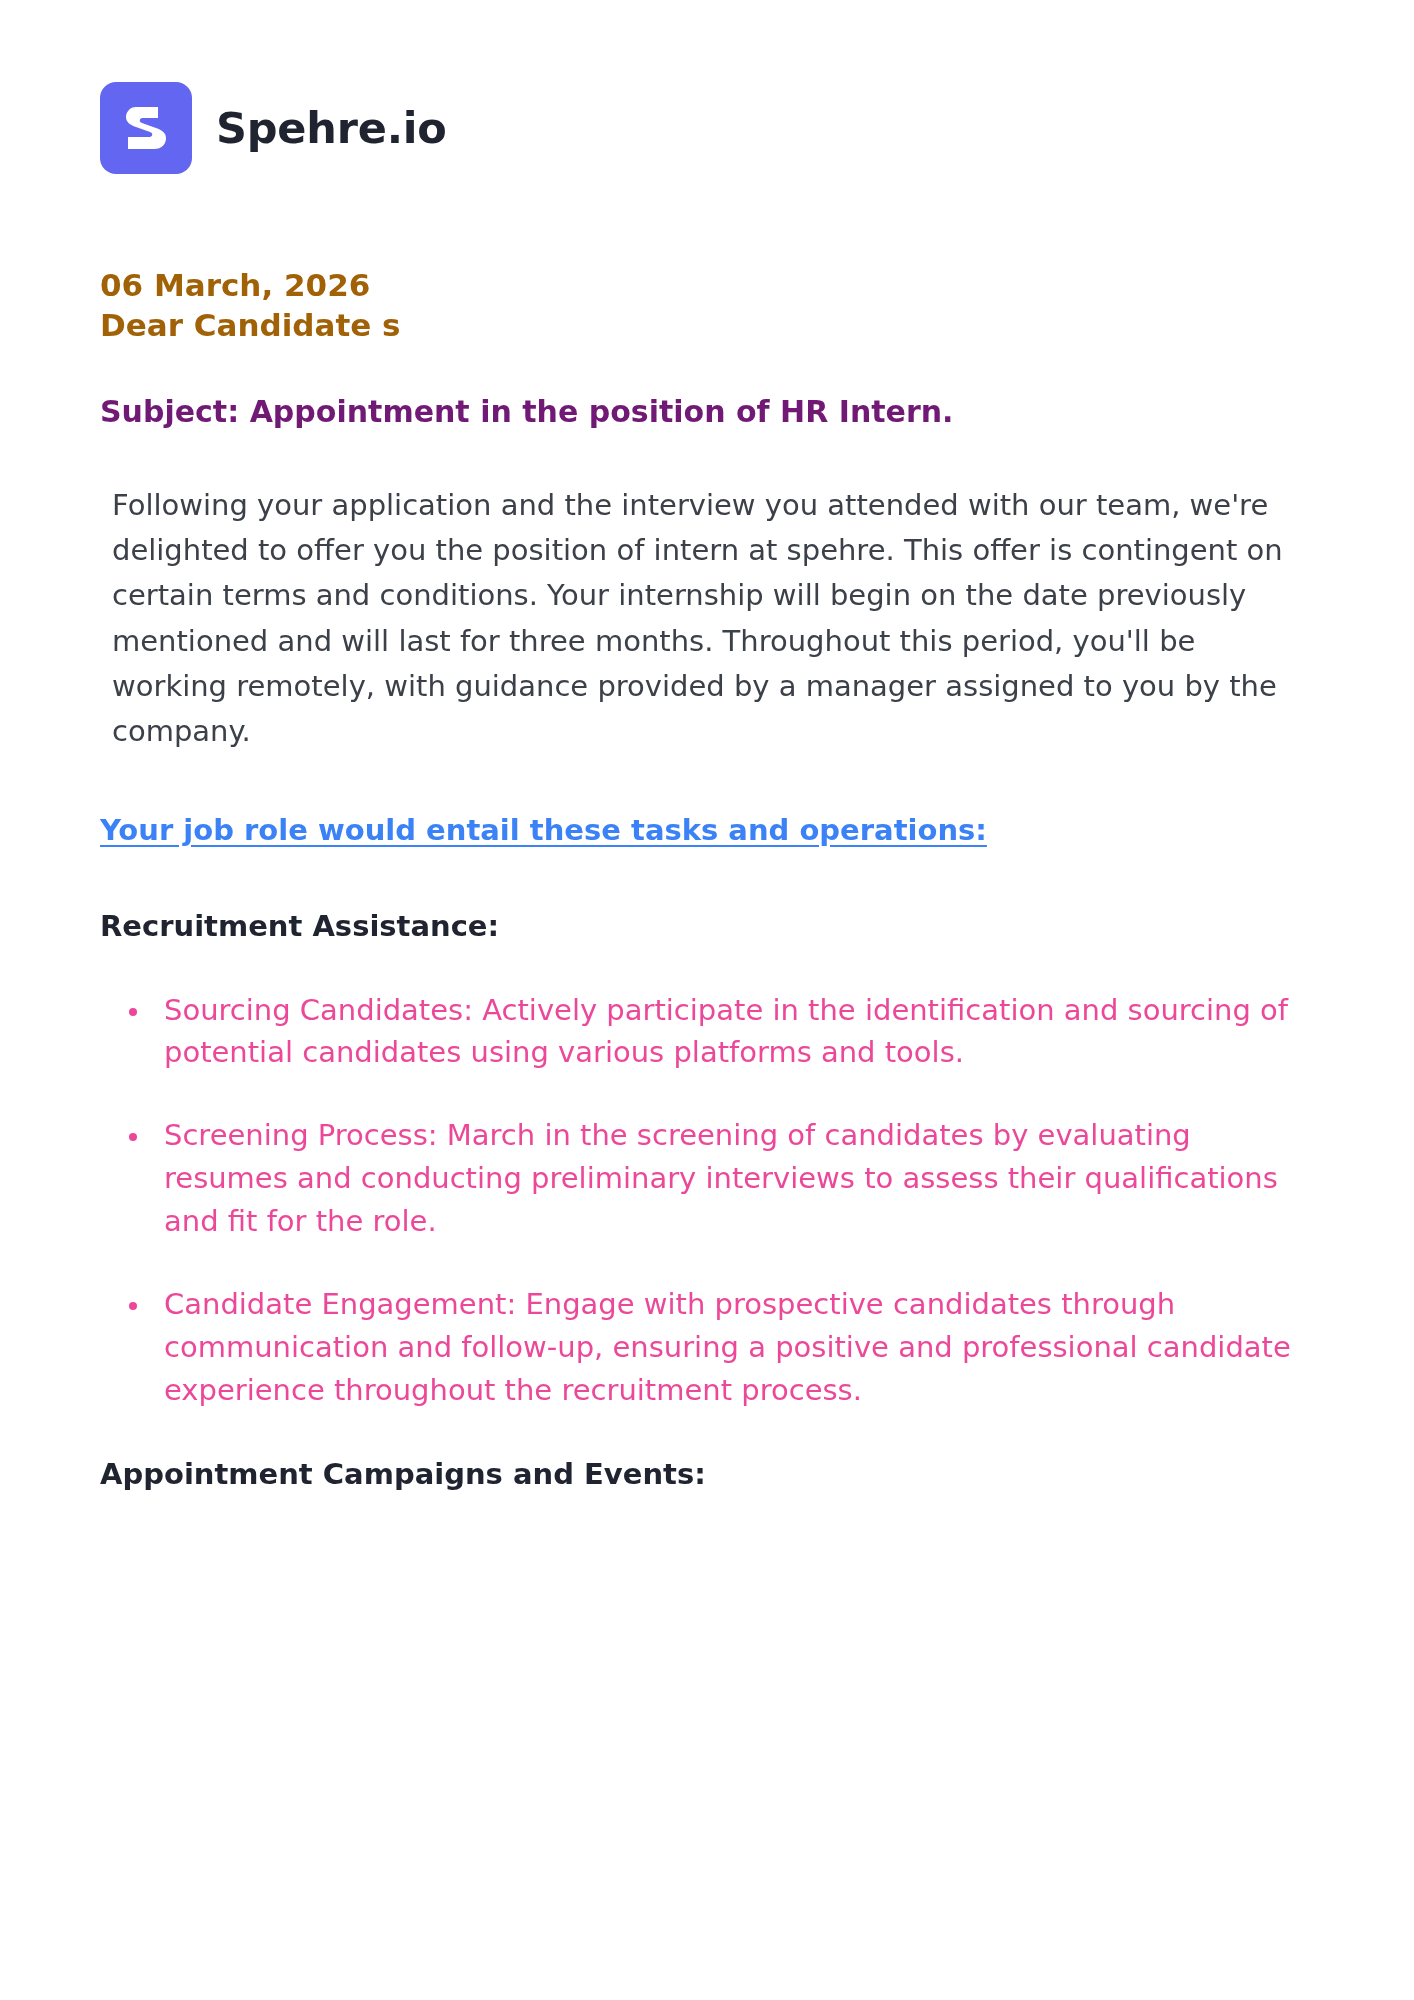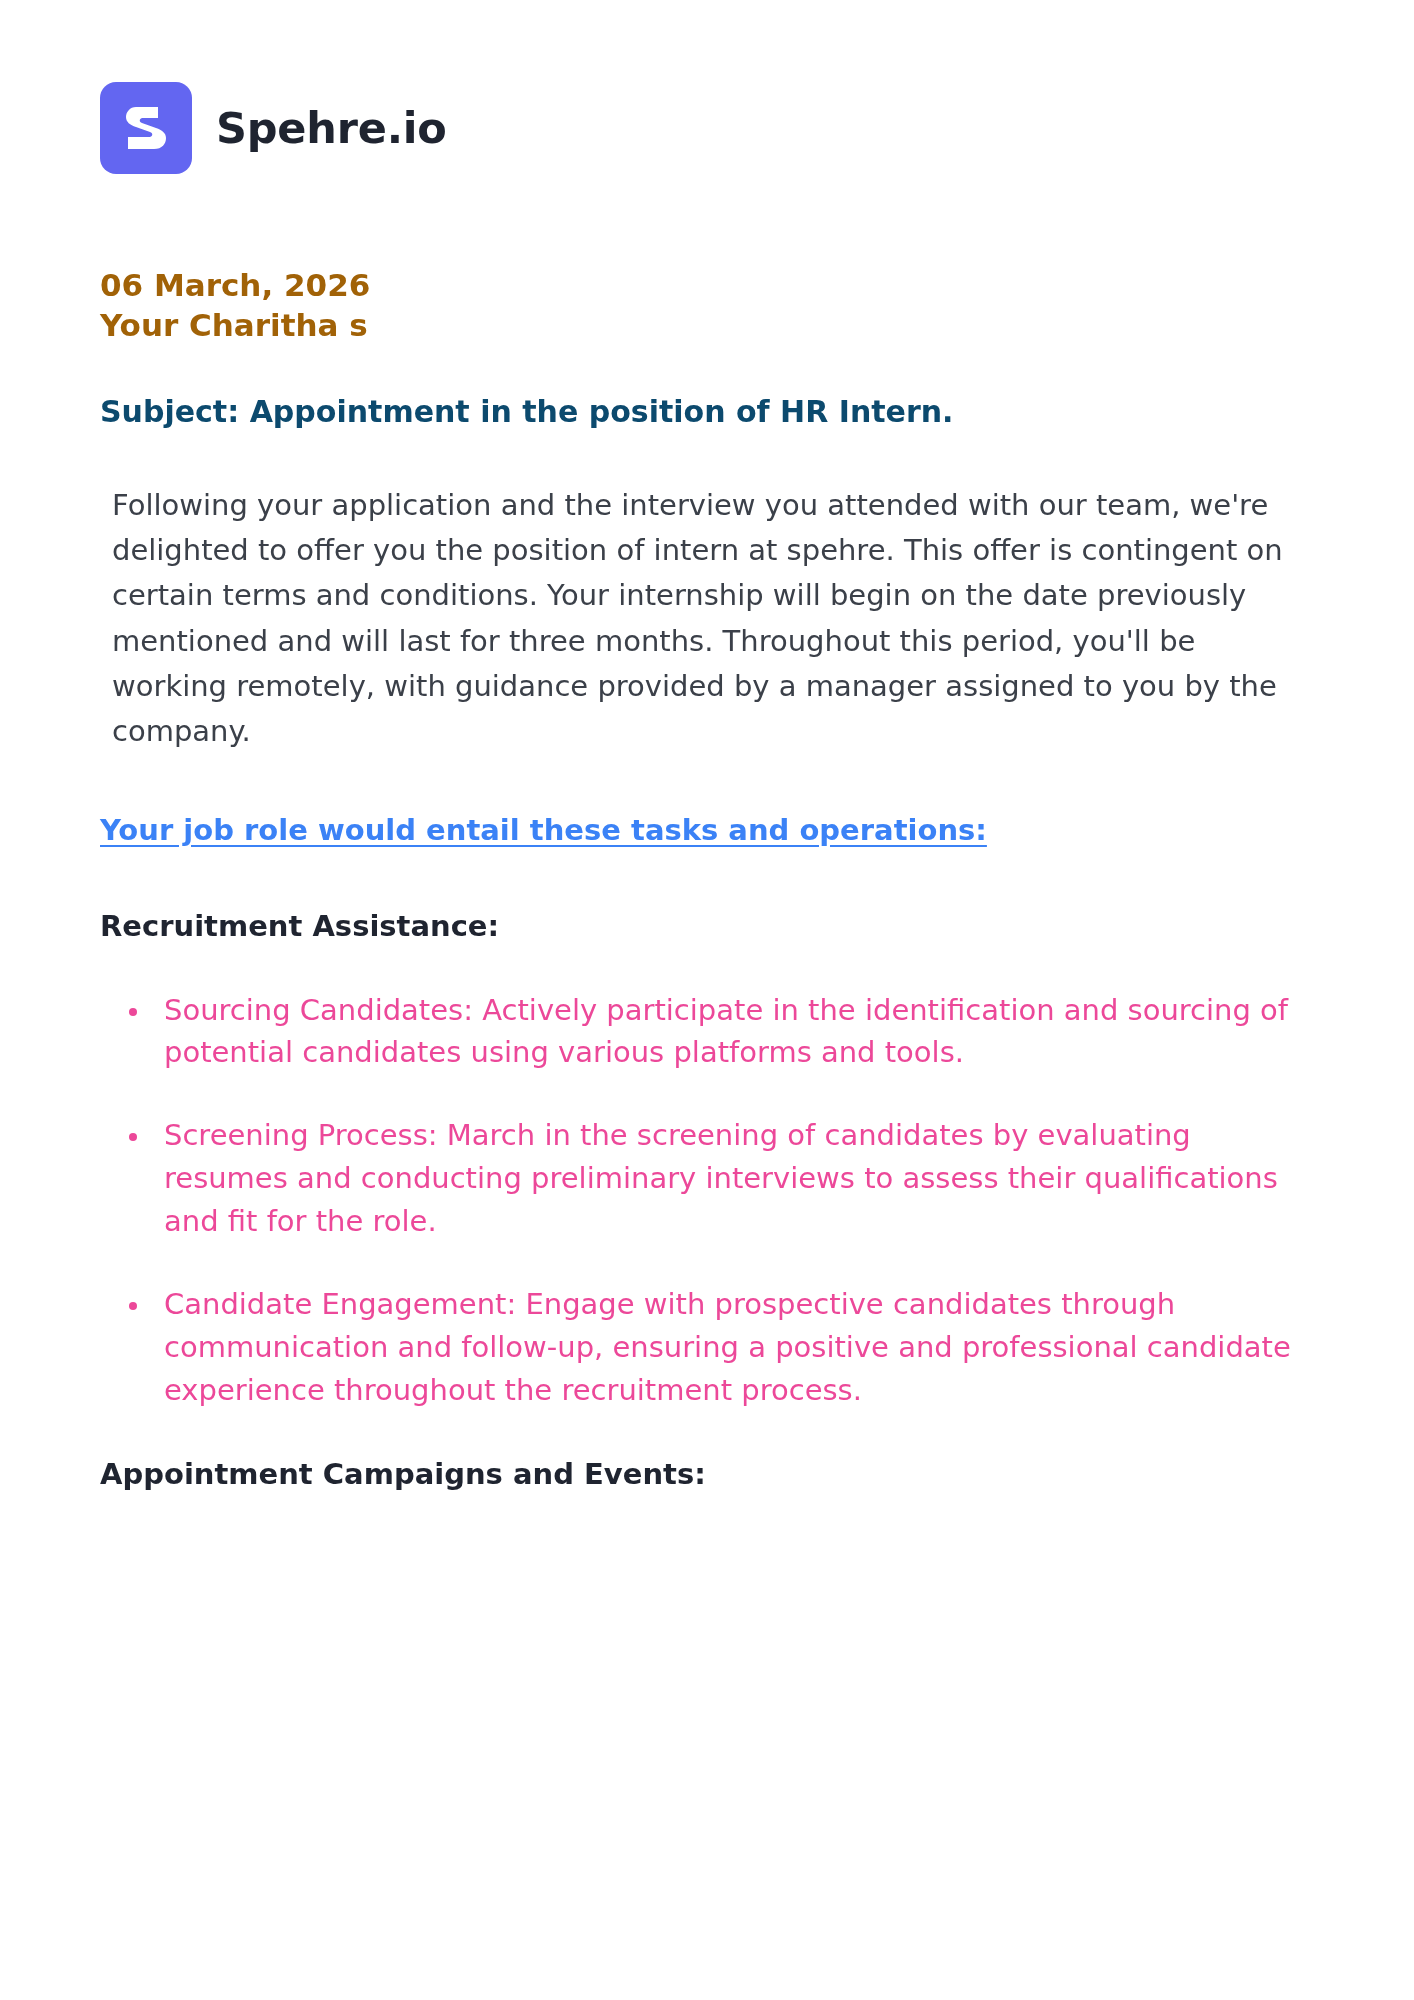--- a/index.html
+++ b/index.html
@@ -58,21 +58,21 @@
     font-weight: 700;
     color: #a16207;
     line-height: 1.28;
     margin-bottom: 44px;
   }
   .meta div { white-space: pre; }
 
   .subject {
     font-size: 30px;
     font-weight: 700;
-    color: #0c4a6e;
+    color: #701a75;
     margin-bottom: 48px;
   }
 
   .para {
     font-size: 29px;
     line-height: 1.56;
     color: #3b4049;
     margin-bottom: 54px;
     max-width: 1215px;
     margin-left: 12px;
@@ -120,21 +120,21 @@
         <path d="M38 8 H16 C10 8 6 13 6 18 C6 23 10 26 16 28 L30 33 C33 34 33 37 30 38 H8 L8 50 H34 C42 50 46 45 46 39 C46 34 42 31 36 29 L22 24 C19 23 19 20 22 19 H38 Z" fill="#ffffff"></path>
       </svg>
     </div>
     <div class="brand-name">Spehre.io</div>
   </div>
 
   <div class="letter">
 
     <div class="meta">
       <div>06 March, 2026</div>
-      <div>Your Charitha s</div>
+      <div>Dear Candidate s</div>
     </div>
 
     <div class="subject">Subject: Appointment in the position of HR Intern.</div>
 
     <p class="para">Following your application and the interview you attended with our team, we're delighted to offer you the position of intern at spehre. This offer is contingent on certain terms and conditions. Your internship will begin on the date previously mentioned and will last for three months. Throughout this period, you'll be working remotely, with guidance provided by a manager assigned to you by the company.</p>
 
     <div class="section-underline">Your job role would entail these tasks and operations:</div>
 
     <div class="section-head">Recruitment Assistance:</div>
 

